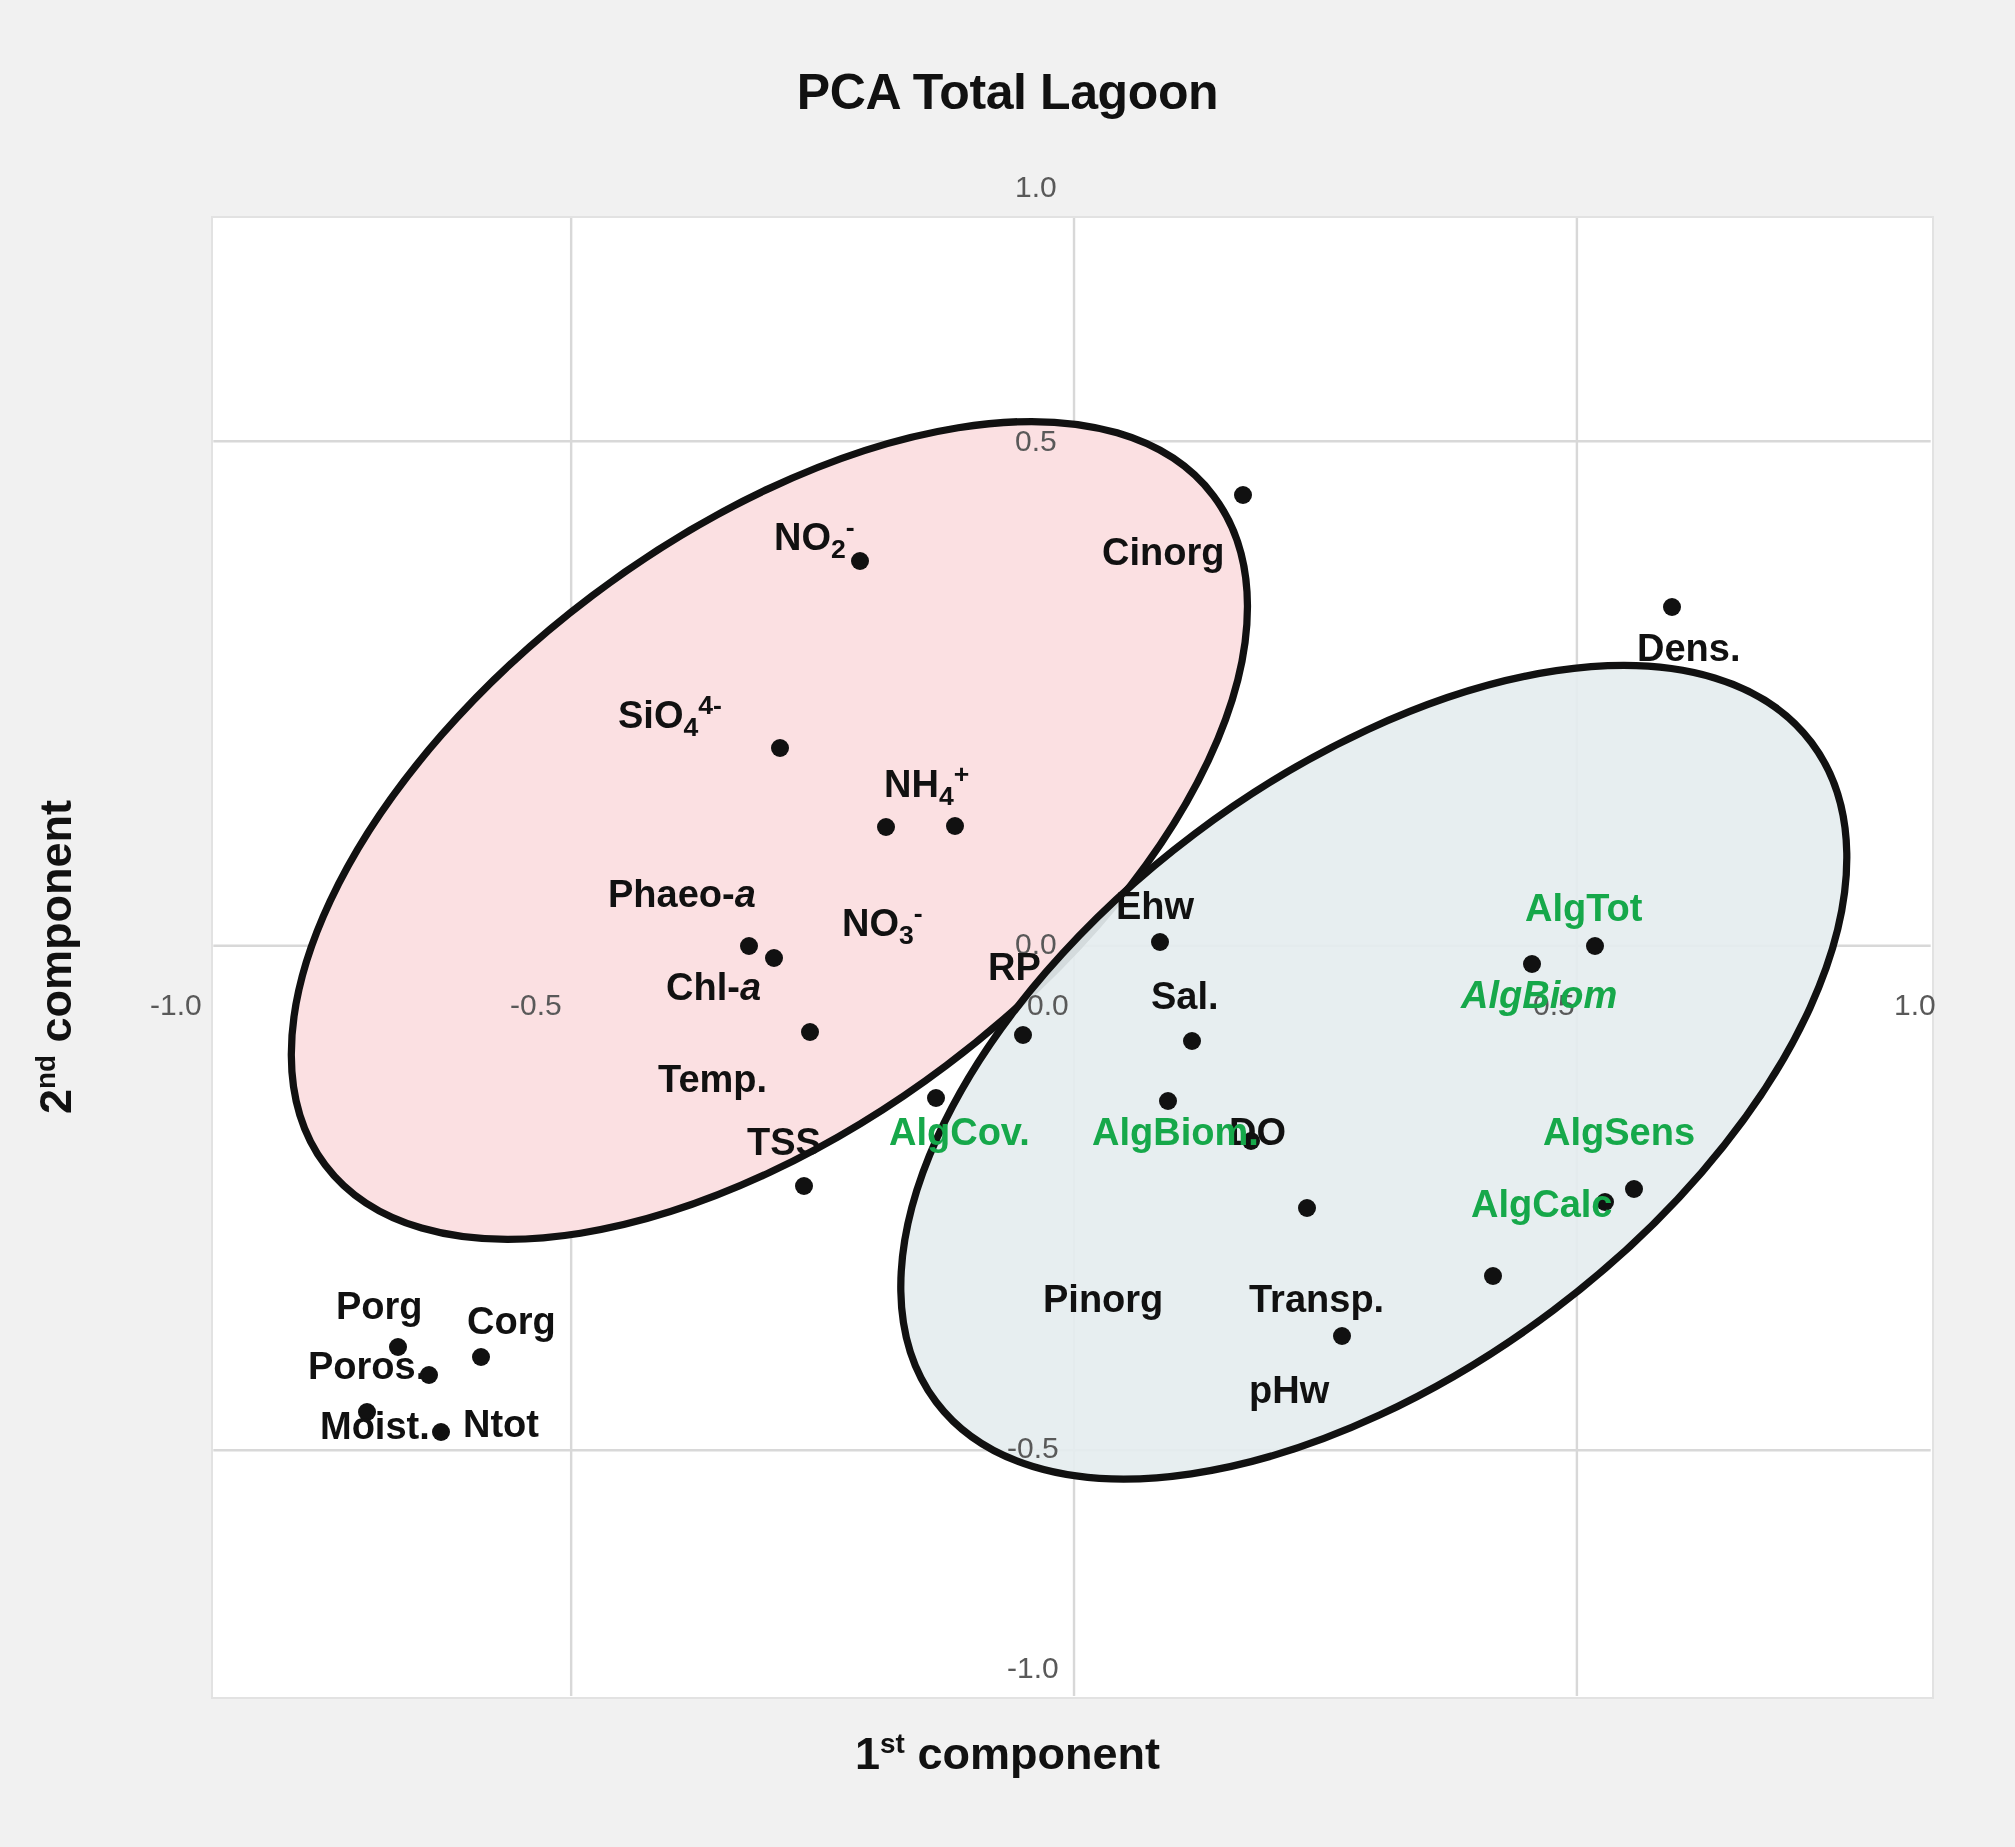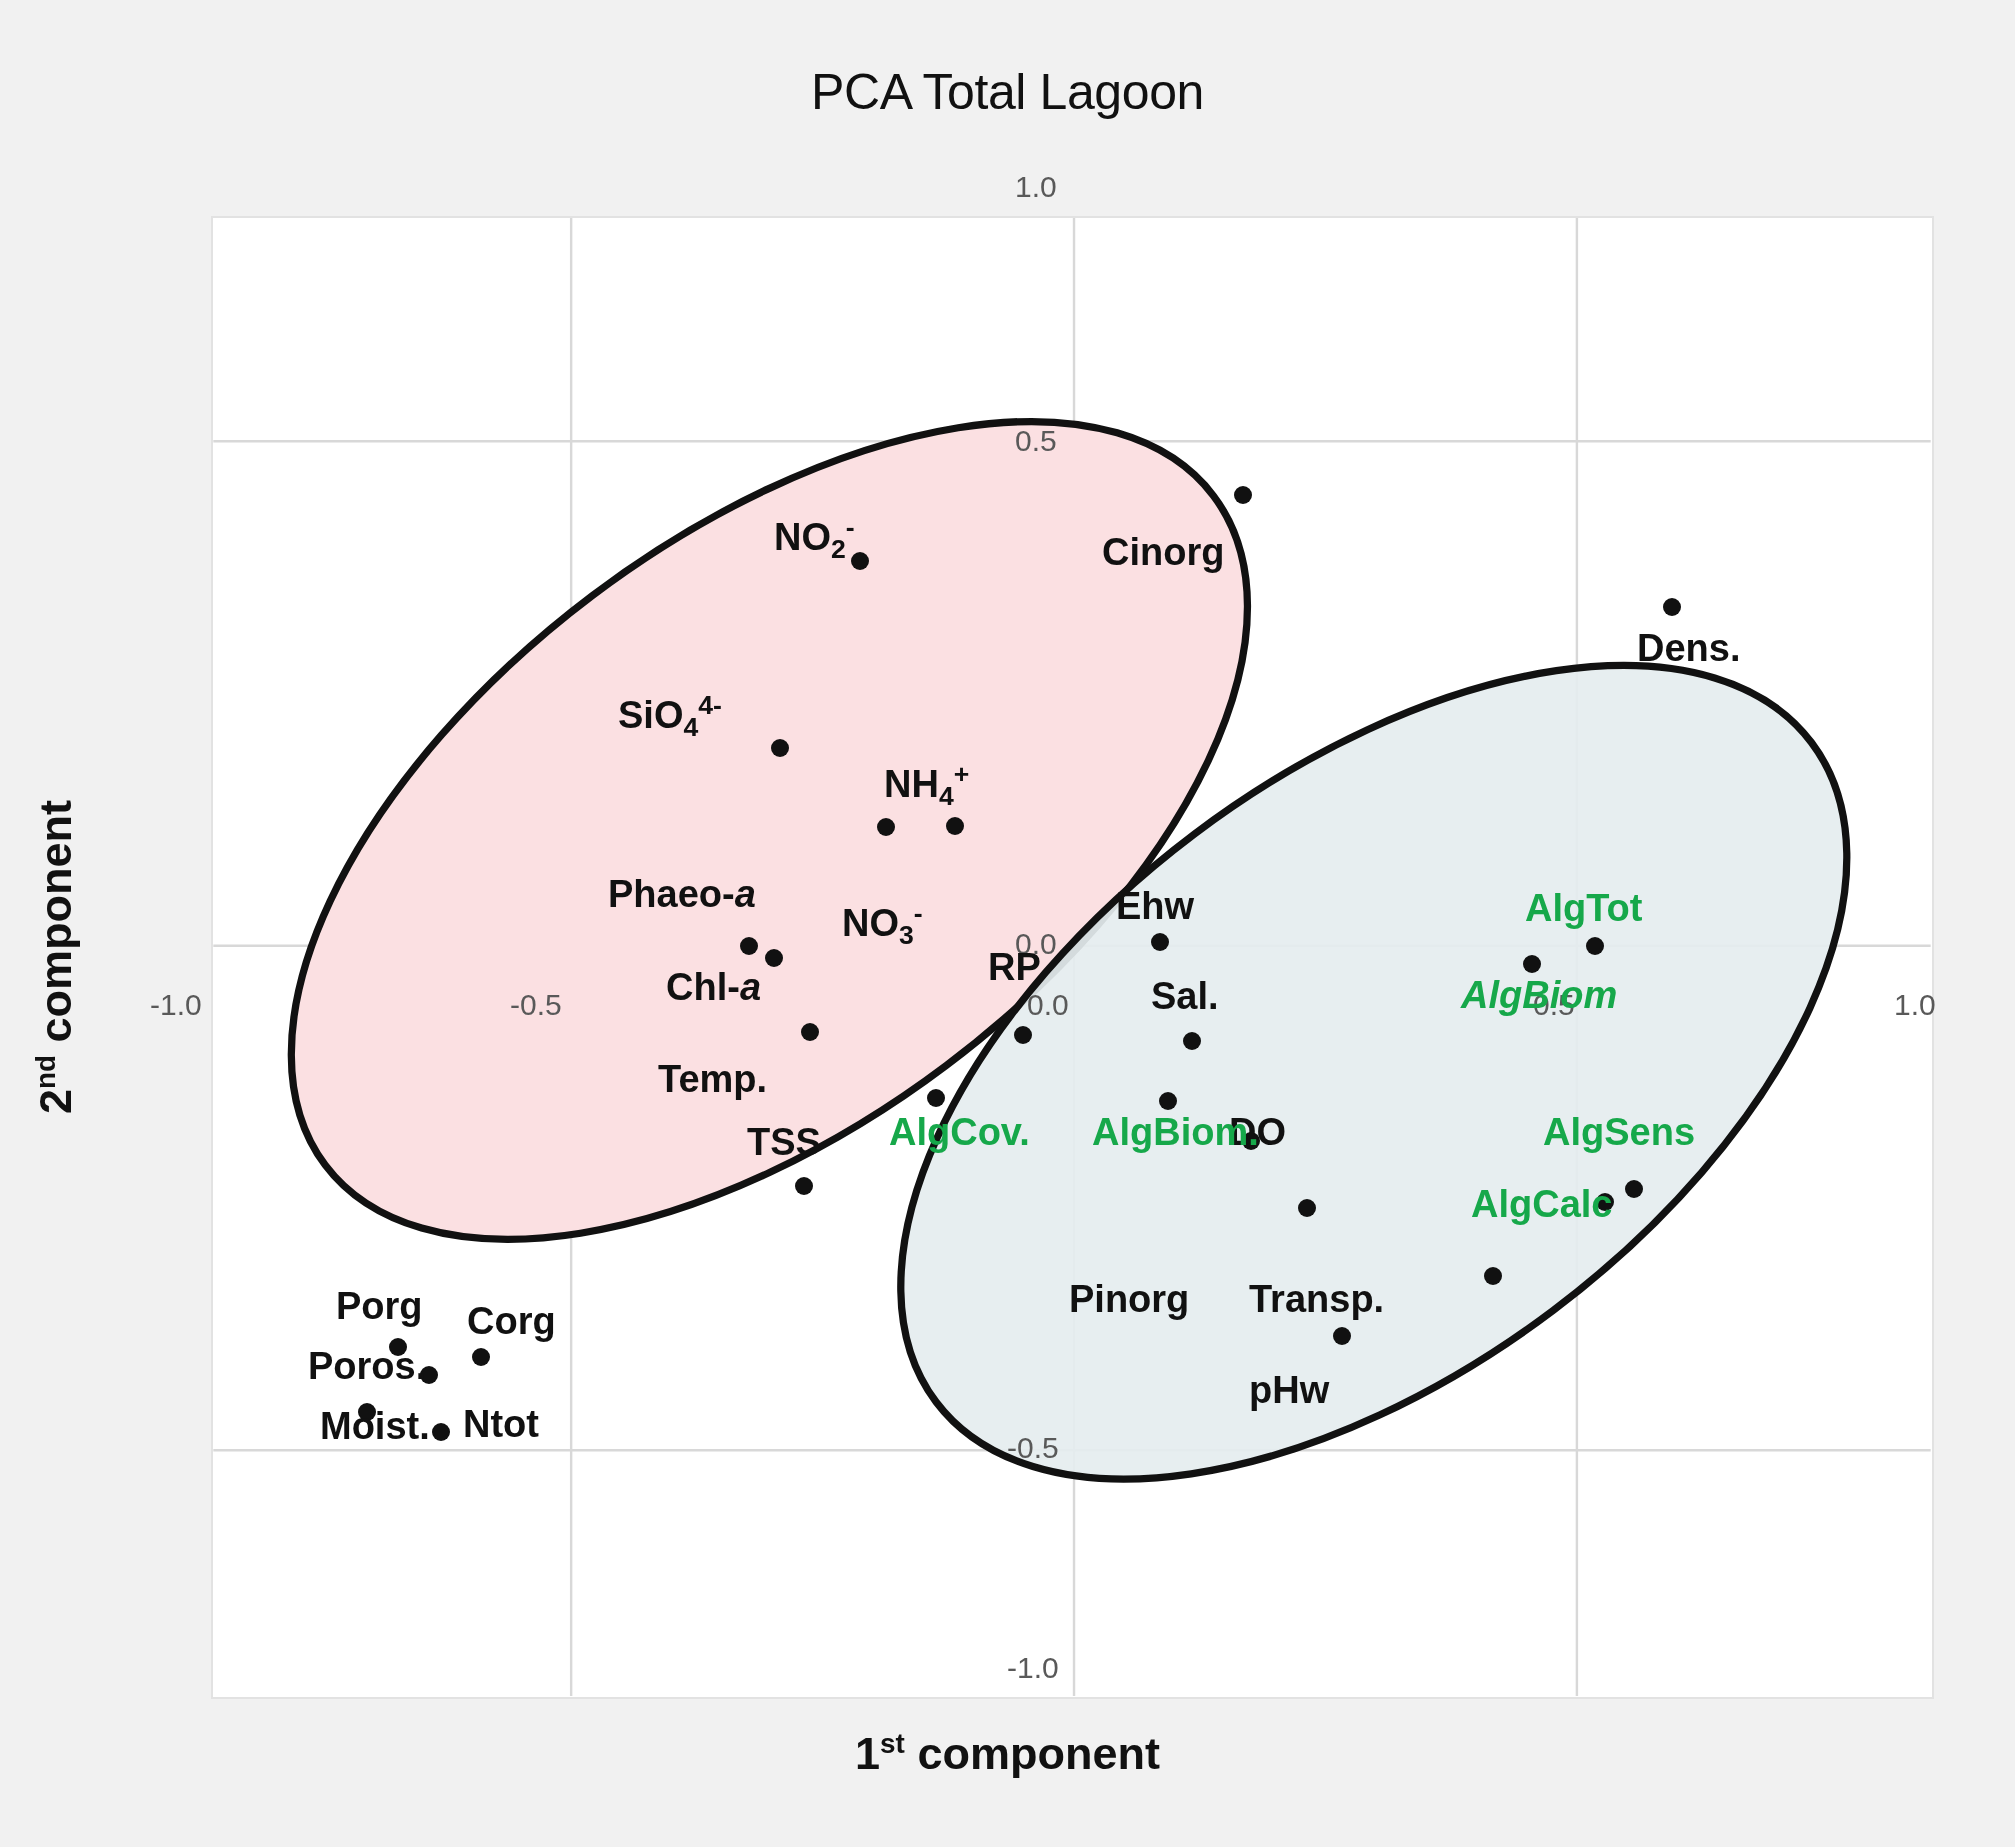--- a/index.html
+++ b/index.html
@@ -17,21 +17,21 @@
     left: 0; top: 0;
     width: 2015px; height: 1848px;
     background: #f1f1f1;
   }
   #chart-title {
     position: absolute;
     left: 0; top: 63px;
     width: 2015px;
     text-align: center;
     font-size: 50px;
-    font-weight: normal;
+    font-weight: bold;
     color: #111111;
     letter-spacing: -0.4px;
   }
   #plot-frame {
     position: absolute;
     left: 211px; top: 216px;
     width: 1723px; height: 1483px;
     background: #ffffff;
     border: 2.4px solid #e2e2e2;
     box-sizing: border-box;
@@ -187,21 +187,21 @@
     <div class="pt-label" style="left:123px; top:1069px;">Porg</div>
     <div class="pt-label" style="left:254px; top:1084px;">Corg</div>
     <div class="pt-label" style="left:95px; top:1129px;">Poros.</div>
     <div class="pt-label" style="left:250px; top:1187px;">Ntot</div>
     <div class="pt-label" style="left:107px; top:1189px;">Moist.</div>
 
     <div class="pt-label" style="left:1424px; top:411px;">Dens.</div>
     <div class="pt-label" style="left:903px; top:669px;">Ehw</div>
     <div class="pt-label" style="left:938px; top:759px;">Sal.</div>
     <div class="pt-label" style="left:1016px; top:895px;">DO</div>
-    <div class="pt-label" style="left:830px; top:1062px;margin-left:26px;">Pinorg</div>
+    <div class="pt-label" style="left:830px; top:1062px;">Pinorg</div>
     <div class="pt-label" style="left:1036px; top:1062px;">Transp.</div>
     <div class="pt-label" style="left:1036px; top:1153px;">pHw</div>
 
     <div class="pt-label green" style="left:1312px; top:671px;">AlgTot</div>
     <div class="pt-label green italic" style="left:1248px; top:758px;">AlgBiom</div>
     <div class="pt-label green" style="left:676px;  top:895px;">AlgCov.</div>
     <div class="pt-label green" style="left:879px; top:895px;">AlgBiom.</div>
     <div class="pt-label green" style="left:1330px; top:895px;">AlgSens</div>
     <div class="pt-label green" style="left:1258px; top:967px;">AlgCalc</div>
 

